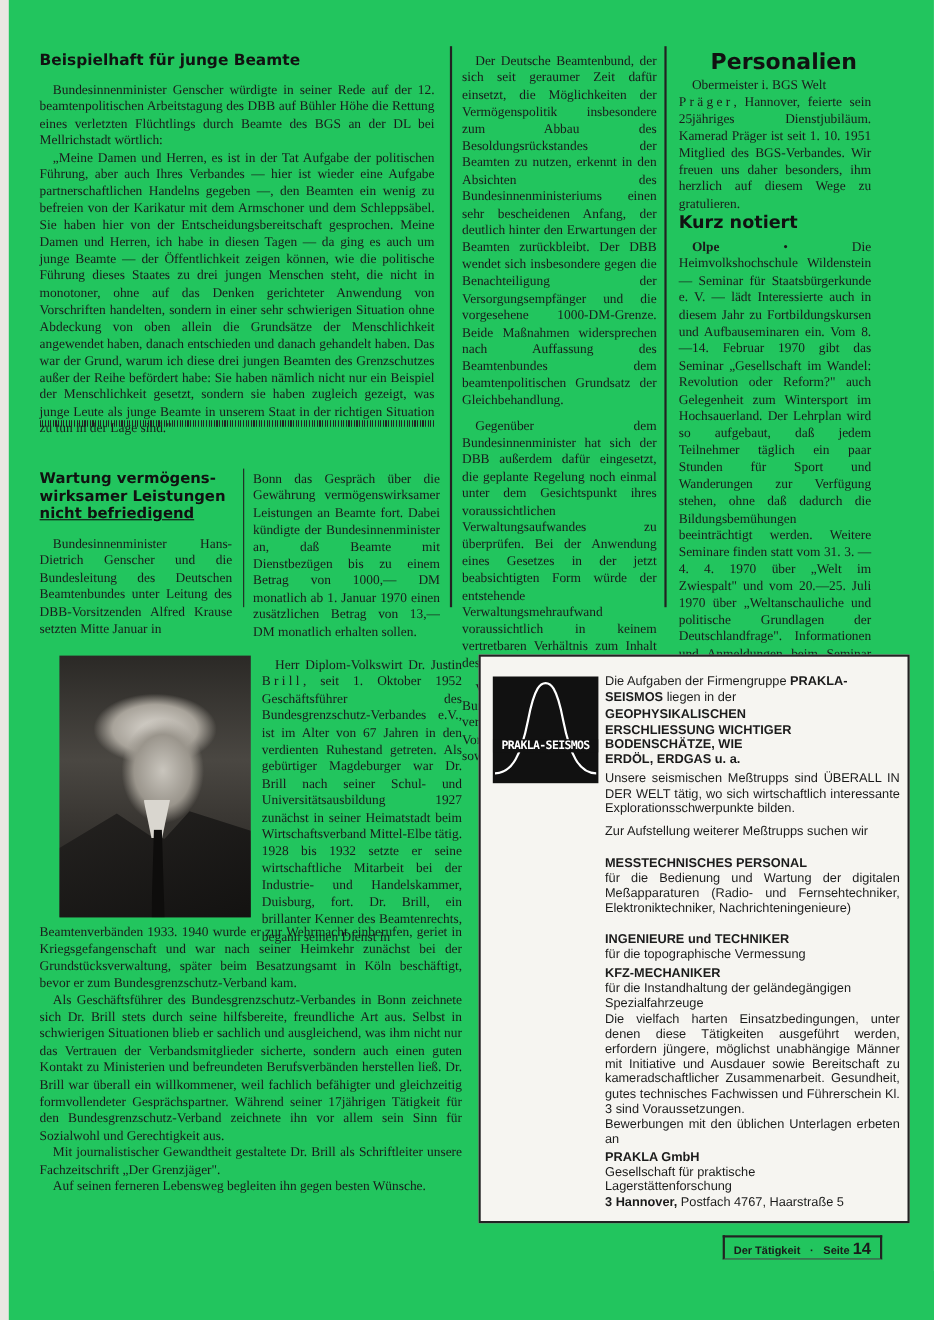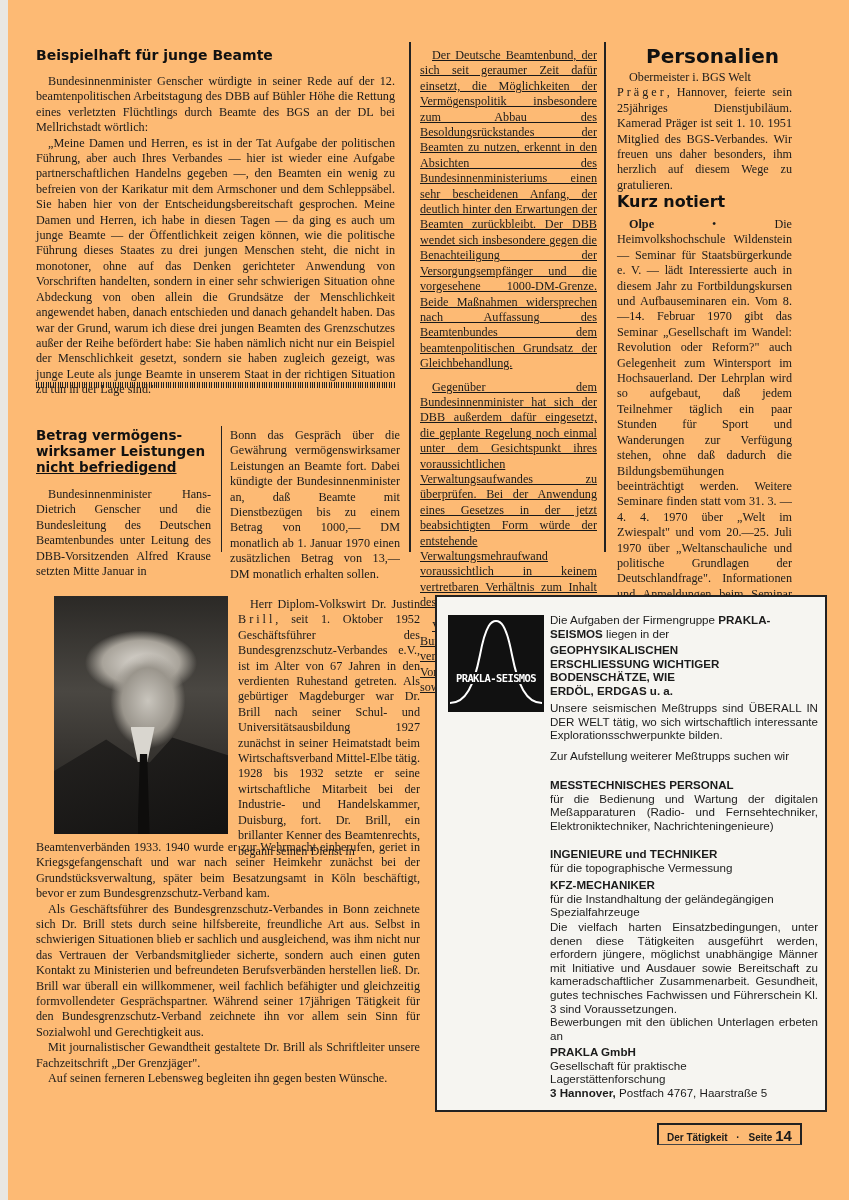--- a/index.html
+++ b/index.html
@@ -1,18 +1,18 @@
 <!DOCTYPE html>
 <html><head>
 <meta charset="utf-8">
 <style>
   * { box-sizing: border-box; margin: 0; padding: 0; }
   body { width: 849px; height: 1200px; background: #e9e7e2; position: relative; overflow: hidden;
          font-family: "DejaVu Serif", serif; color: #1a1a1a; }
-  .page { position: absolute; left: 8px; top: 0; width: 841px; height: 1200px; background: #fdba74; }
+  .page { position: absolute; left: 8px; top: 0; width: 841px; height: 1200px; background: #22c55e; }
   .serif { font-family: "Liberation Serif", "DejaVu Serif", serif; font-size: 12.2px; line-height: 15.4px; text-align: justify; hyphens: manual; }
   .sans { font-family: "Liberation Sans", "DejaVu Sans", sans-serif; }
   p { text-indent: 12px; }
   p.noind { text-indent: 0; }
   h2 { font-family: "DejaVu Sans", sans-serif; font-weight: bold; color: #111; }
   .abs { position: absolute; }
   .vrule { position: absolute; width: 2px; background: #222; }
   .hatched { position: absolute; height: 6px;
              background: repeating-linear-gradient(90deg, #222 0 1px, transparent 1px 2.4px); }
   .spaced { letter-spacing: 3px; }
@@ -47,31 +47,31 @@
     <p>„Meine Damen und Herren, es ist in der Tat Aufgabe der politischen Führung, aber auch Ihres Verbandes — hier ist wieder eine Aufgabe partnerschaftlichen Handelns gegeben —, den Beamten ein wenig zu befreien von der Karikatur mit dem Armschoner und dem Schleppsäbel. Sie haben hier von der Entscheidungsbereitschaft gesprochen. Meine Damen und Herren, ich habe in diesen Tagen — da ging es auch um junge Beamte — der Öffentlichkeit zeigen können, wie die politische Führung dieses Staates zu drei jungen Menschen steht, die nicht in monotoner, ohne auf das Denken gerichteter Anwendung von Vorschriften handelten, sondern in einer sehr schwierigen Situation ohne Abdeckung von oben allein die Grundsätze der Menschlichkeit angewendet haben, danach entschieden und danach gehandelt haben. Das war der Grund, warum ich diese drei jungen Beamten des Grenzschutzes außer der Reihe befördert habe: Sie haben nämlich nicht nur ein Beispiel der Menschlichkeit gesetzt, sondern sie haben zugleich gezeigt, was junge Leute als junge Beamte in unserem Staat in der richtigen Situation zu tun in der Lage sind."</p>
   </div>
 
   <div class="hatched" style="left:28px; top:382px; width:360px;"></div>
 
   <div class="vrule" style="left:401px; top:42px; height:510px;"></div>
   <div class="vrule" style="left:596px; top:42px; height:510px;"></div>
   <div class="vrule" style="left:213px; top:426px; height:126px; width:1px;"></div>
 
   <h2 class="abs" style="left:28px; top:427px; font-size:13.5px; line-height:16px;">
-    <span style="display:block;">Betrag vermögens-</span>
+    <span style="display:block;">Wartung vermögens-</span>
     <span style="display:block;">wirksamer Leistungen</span>
     <span style="display:block;text-decoration:underline;">nicht befriedigend</span>
   </h2>
   <div class="abs serif" style="left:28px; top:487px; width:175px;">
     <p>Bundesinnenminister Hans-Dietrich Genscher und die Bundesleitung des Deutschen Beamtenbundes unter Leitung des DBB-Vorsitzenden Alfred Krause setzten Mitte Januar in</p>
   </div>
   <div class="abs serif" style="left:222px; top:428px; width:170px;">
     <p class="noind">Bonn das Gespräch über die Gewährung vermögenswirksamer Leistungen an Beamte fort. Dabei kündigte der Bundesinnenminister an, daß Beamte mit Dienstbezügen bis zu einem Betrag von 1000,— DM monatlich ab 1. Januar 1970 einen zusätzlichen Betrag von 13,— DM monatlich erhalten sollen.</p>
   </div>
-  <div class="abs serif" style="left:412px; top:48px; width:177px;text-decoration:underline;">
+  <div class="abs serif" style="left:412px; top:48px; width:177px;">
     <p>Der Deutsche Beamtenbund, der sich seit geraumer Zeit dafür einsetzt, die Möglichkeiten der Vermögenspolitik insbesondere zum Abbau des Besoldungsrückstandes der Beamten zu nutzen, erkennt in den Absichten des Bundesinnenministeriums einen sehr bescheidenen Anfang, der deutlich hinter den Erwartungen der Beamten zurückbleibt. Der DBB wendet sich insbesondere gegen die Benachteiligung der Versorgungsempfänger und die vorgesehene 1000-DM-Grenze. Beide Maßnahmen widersprechen nach Auffassung des Beamtenbundes dem beamtenpolitischen Grundsatz der Gleichbehandlung.</p>
     <p style="margin-top:8px;">Gegenüber dem Bundesinnenminister hat sich der DBB außerdem dafür eingesetzt, die geplante Regelung noch einmal unter dem Gesichtspunkt ihres voraussichtlichen Verwaltungsaufwandes zu überprüfen. Bei der Anwendung eines Gesetzes in der jetzt beabsichtigten Form würde der entstehende Verwaltungsmehraufwand voraussichtlich in keinem vertretbaren Verhältnis zum Inhalt des Gesetzes stehen.</p>
     <p style="margin-top:8px;">Von seiten des Bundesinnenministeriums wurde versichert, die abweichenden Vorstellungen des DBB zu prüfen sowie das Gespräch fortzusetzen.</p>
   </div>
 
   <h2 class="abs" style="left:638px; top:44px; font-size:20px;">Personalien</h2>
   <div class="abs serif" style="left:609px; top:70px; width:175px;">
     <p><span>Obermeister i. BGS Welt</span><br><span class="spaced">Präger</span><span>, Hannover, feierte sein 25jähriges Dienstjubiläum. Kamerad Präger ist seit 1. 10. 1951 Mitglied des BGS-Verbandes. Wir freuen uns daher besonders, ihm herzlich auf diesem Wege zu gratulieren.</span></p>
   </div>
 

